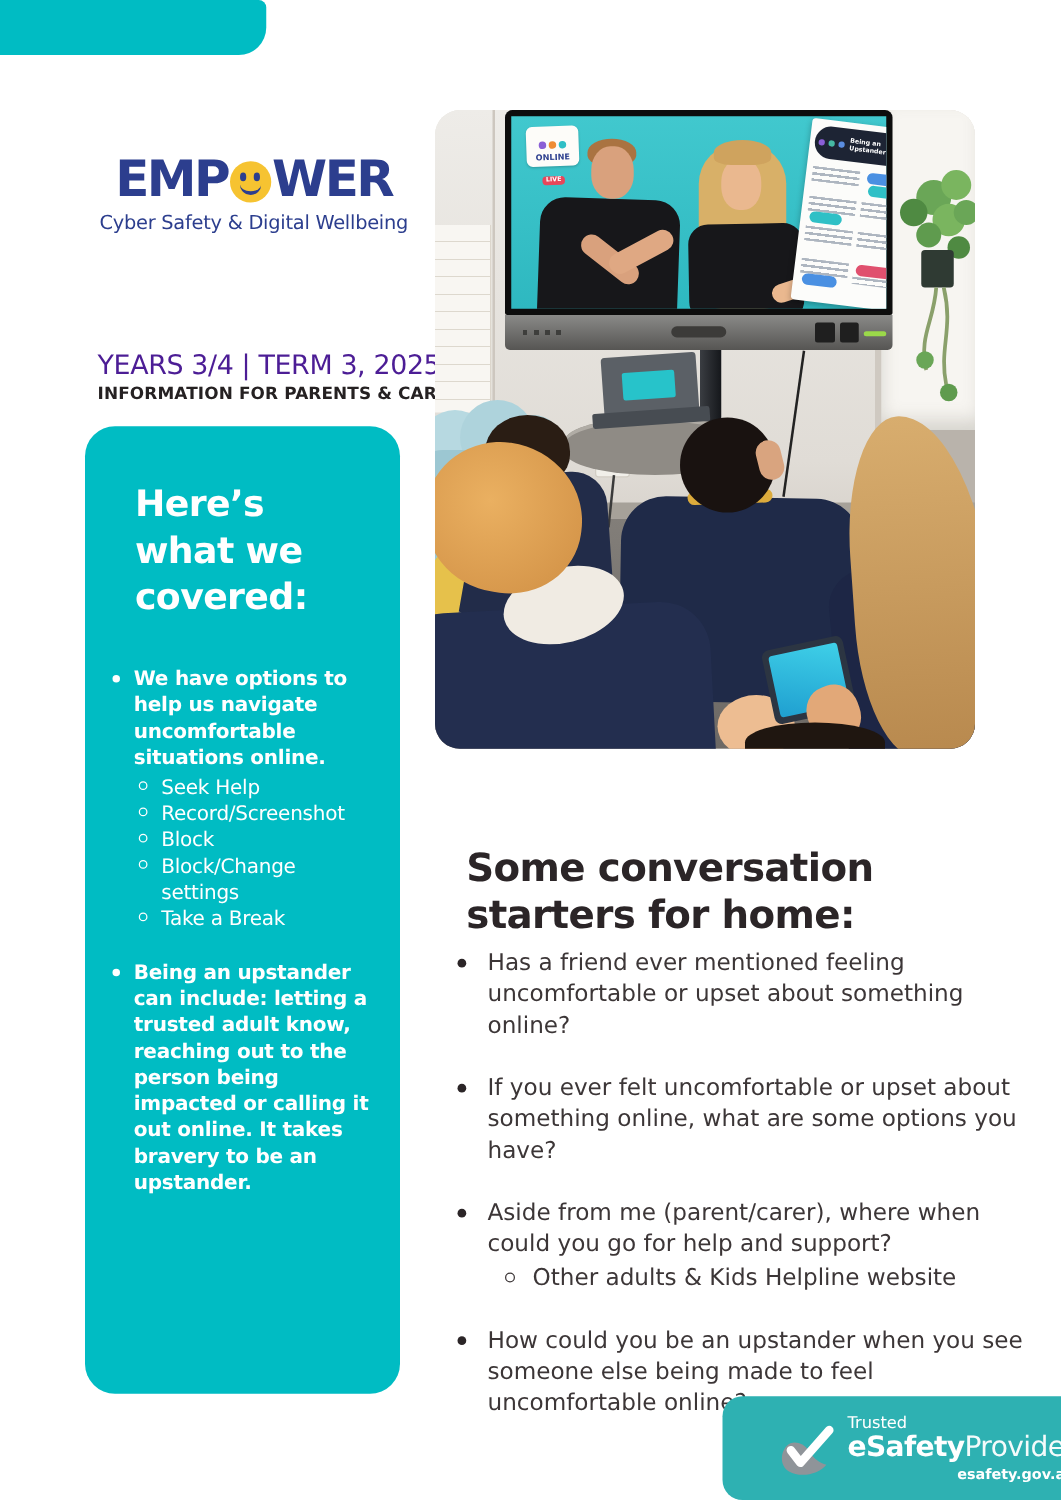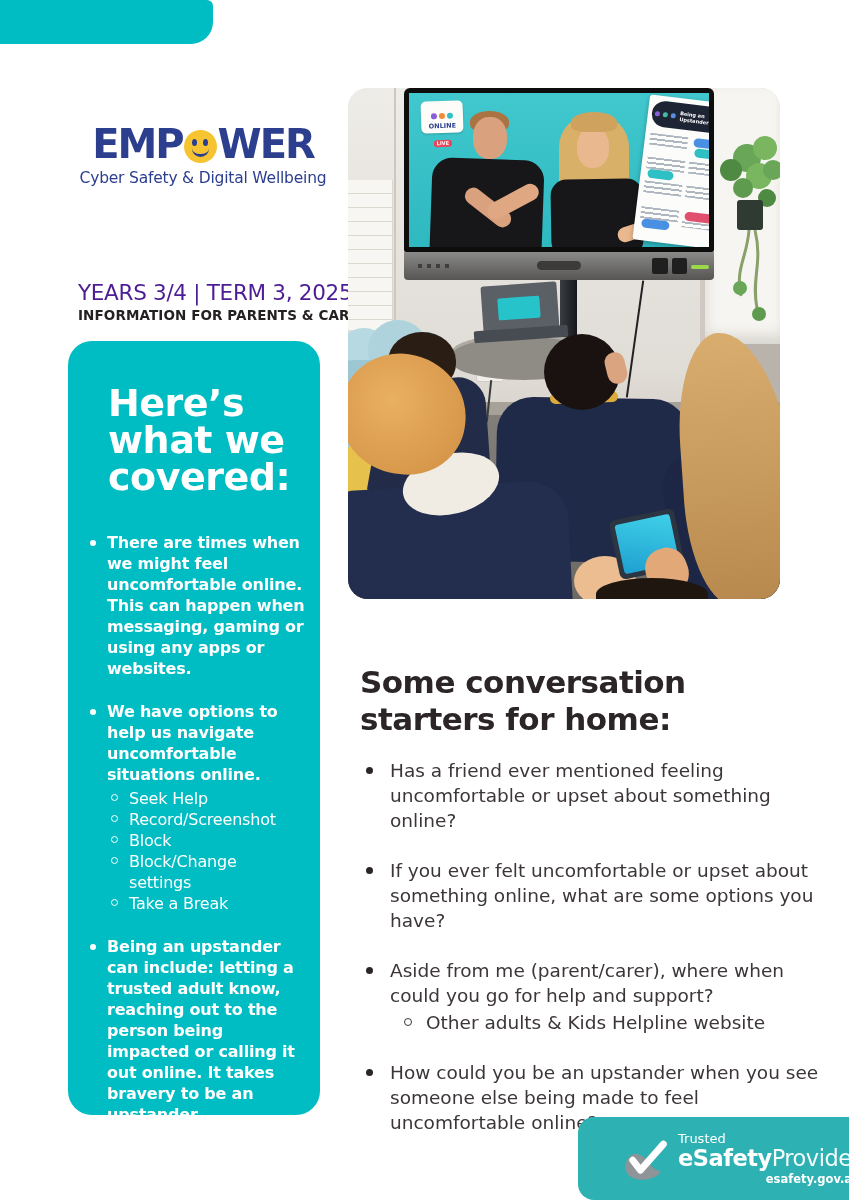--- a/index.html
+++ b/index.html
@@ -29,21 +29,21 @@
     border-bottom:3.5px solid #2c3e8e;border-radius:0 0 12px 12px;}
   .tagline{margin-top:3px;font-size:15.5px;font-weight:400;letter-spacing:-0.2px;color:#2c3e8e;}
 
   
   .hdr-title{left:78px;top:280px;font-size:21.5px;font-weight:400;letter-spacing:-0.3px;color:#4c1d95;}
   .hdr-sub{left:78px;top:307px;font-size:13.5px;font-weight:700;letter-spacing:0.1px;color:#252122;}
 
   
   .covered-box{left:68px;top:341px;width:252px;height:774px;background:#00bcc3;border-radius:24px;
                color:#ffffff;}
-  .cb-head{margin:44px 14px 0 40px;font-size:38px;font-weight:800;line-height:37px;
+  .cb-head{margin:44px 14px 0 40px;font-size:29px;font-weight:800;line-height:37px;
            letter-spacing:-0.5px;white-space:pre-line;}
   .cb-list{margin:36px 14px 0 22px;}
   .cb-item{display:flex;margin-bottom:22px;font-size:16px;font-weight:700;line-height:21px;letter-spacing:-0.2px;}
   .b-dot{flex:0 0 6px;width:6px;height:6px;margin:8px 11px 0 0;border-radius:50%;background:#ffffff;}
   .cb-sub{margin:3px 12px 0 4px;}
   .cb-subitem{display:flex;font-weight:400;font-size:16px;line-height:21px;}
   .b-circ{flex:0 0 7px;width:7px;height:7px;margin:6px 11px 0 0;border-radius:50%;
           border:1.6px solid #ffffff;box-sizing:border-box;background:transparent;}
 
   
@@ -191,24 +191,20 @@
   </div>
 
   <div class="abs hdr-title">YEARS 3/4 | TERM 3, 2025</div>
   <div class="abs hdr-sub">INFORMATION FOR PARENTS &amp; CARERS</div>
 
   <div class="abs covered-box">
     <h2 class="cb-head">Here’s
 what we
 covered:</h2>
     <div class="cb-list">
-      <div class="cb-item">
-        <span class="b-dot"></span>
-        <span>There are times when we might feel uncomfortable online. This can happen when messaging, gaming or using any apps or websites.</span>
-      </div>
       <div class="cb-item">
         <span class="b-dot"></span>
         <div>
           <span>We have options to help us navigate uncomfortable situations online.</span>
           <div class="cb-sub">
             <div class="cb-subitem">
                 <span class="b-circ"></span>
                 <span>Seek Help</span>
               </div>
             <div class="cb-subitem">
@@ -360,21 +356,21 @@
     <div class="kidC-collar"></div>
     <div class="kidC-hair"></div>
     <div class="kidE-knee"></div>
     <div class="tabletF">
         <div class="tfs"></div>
       </div>
     <div class="kidE-hand"></div>
     <div class="kidF-head"></div>
   </div>
 
-  <h1 class="abs conv-head" style="margin:0;">Some conversation
+  <h1 class="abs conv-head" style="margin:13px;">Some conversation
 starters for home:</h1>
   <div class="abs conv-list">
     <div class="conv-item">
       <span class="c-dot"></span>
       <span>Has a friend ever mentioned feeling uncomfortable or upset about something online?</span>
     </div>
     <div class="conv-item">
       <span class="c-dot"></span>
       <span>If you ever felt uncomfortable or upset about something online, what are some options you have?</span>
     </div>

